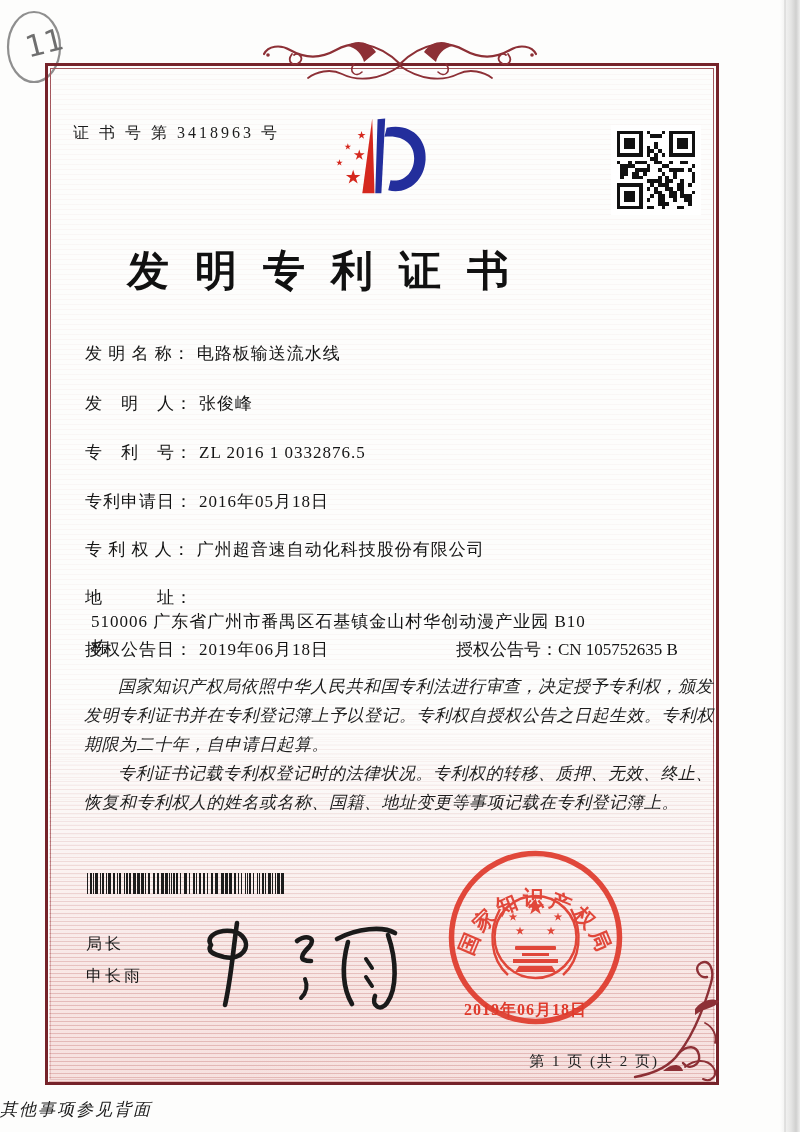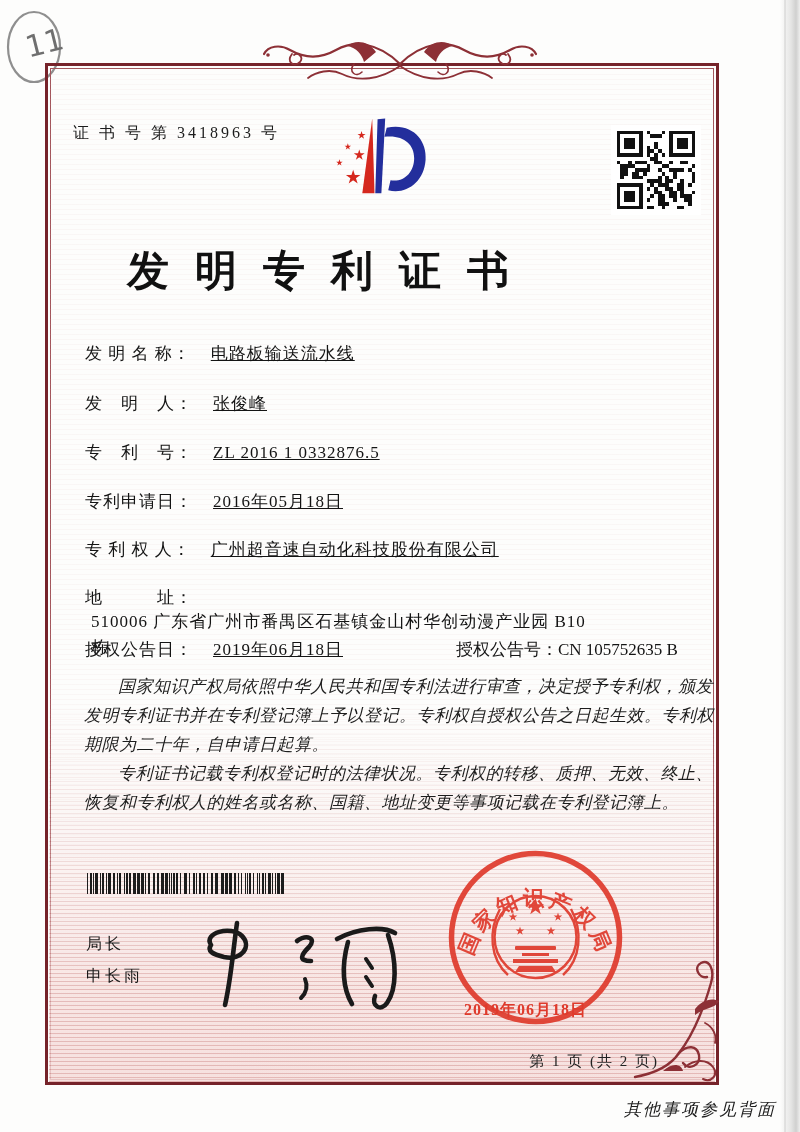--- a/index.html
+++ b/index.html
@@ -23,34 +23,34 @@
     -webkit-mask-image:linear-gradient(to bottom,transparent 0%,rgba(0,0,0,.55) 40%,#000 75%);
             mask-image:linear-gradient(to bottom,transparent 0%,rgba(0,0,0,.55) 40%,#000 75%);}
   
   .cert-no{left:73px;top:123px;font-size:16px;letter-spacing:3px;color:#1c1c1c;}
   .title{left:45px;top:243px;width:546px;text-align:center;font-size:42px;font-weight:bold;
          letter-spacing:26px;color:#111;}
   .title span{margin-right:-26px;}
   
   .row{left:85px;width:600px;font-size:17px;color:#141414;}
   .flabel{display:inline-block;min-width:100px;letter-spacing:1px;}
-  .fvalue{margin-left:20px;letter-spacing:1px;text-decoration:underline;}
+  .fvalue{margin-left:6px;letter-spacing:1px;}
   .addr-val{display:inline-block;vertical-align:top;width:512px;margin-left:6px;line-height:26px;letter-spacing:1px;}
   .grant2{position:absolute;left:363px;top:0;white-space:nowrap;margin-left:8px;}
   
   .body-text{left:84px;top:672px;width:636px;font-size:17px;line-height:29px;font-style:italic;color:#1d1d1d;}
   .body-text p{margin:0;text-indent:2em;letter-spacing:.5px;}
   
   .sig-title{left:86px;top:934px;font-size:16px;letter-spacing:3px;}
   .sig-name{left:86px;top:966px;font-size:16px;letter-spacing:3px;}
   
   .seal-date{left:464px;top:1000px;width:160px;font-size:16px;font-weight:bold;color:#df3a2c;letter-spacing:1px;}
   
   .page-info{left:45px;top:1052px;width:614px;text-align:right;font-size:15px;letter-spacing:2px;color:#222;}
-  .back-note{left:0;top:1098px;width:776px;text-align:right;font-size:17px;font-style:italic;letter-spacing:2px;color:#1d1d1d;}
+  .back-note{left:0;top:1098px;width:776px;text-align:left;font-size:17px;font-style:italic;letter-spacing:2px;color:#1d1d1d;}
   svg{display:block;}
 </style>
 </head>
 <body>
 
 <div class="page">
 
   <div class="abs scan-shadow"></div>
   <div class="abs scan-line"></div>
 

